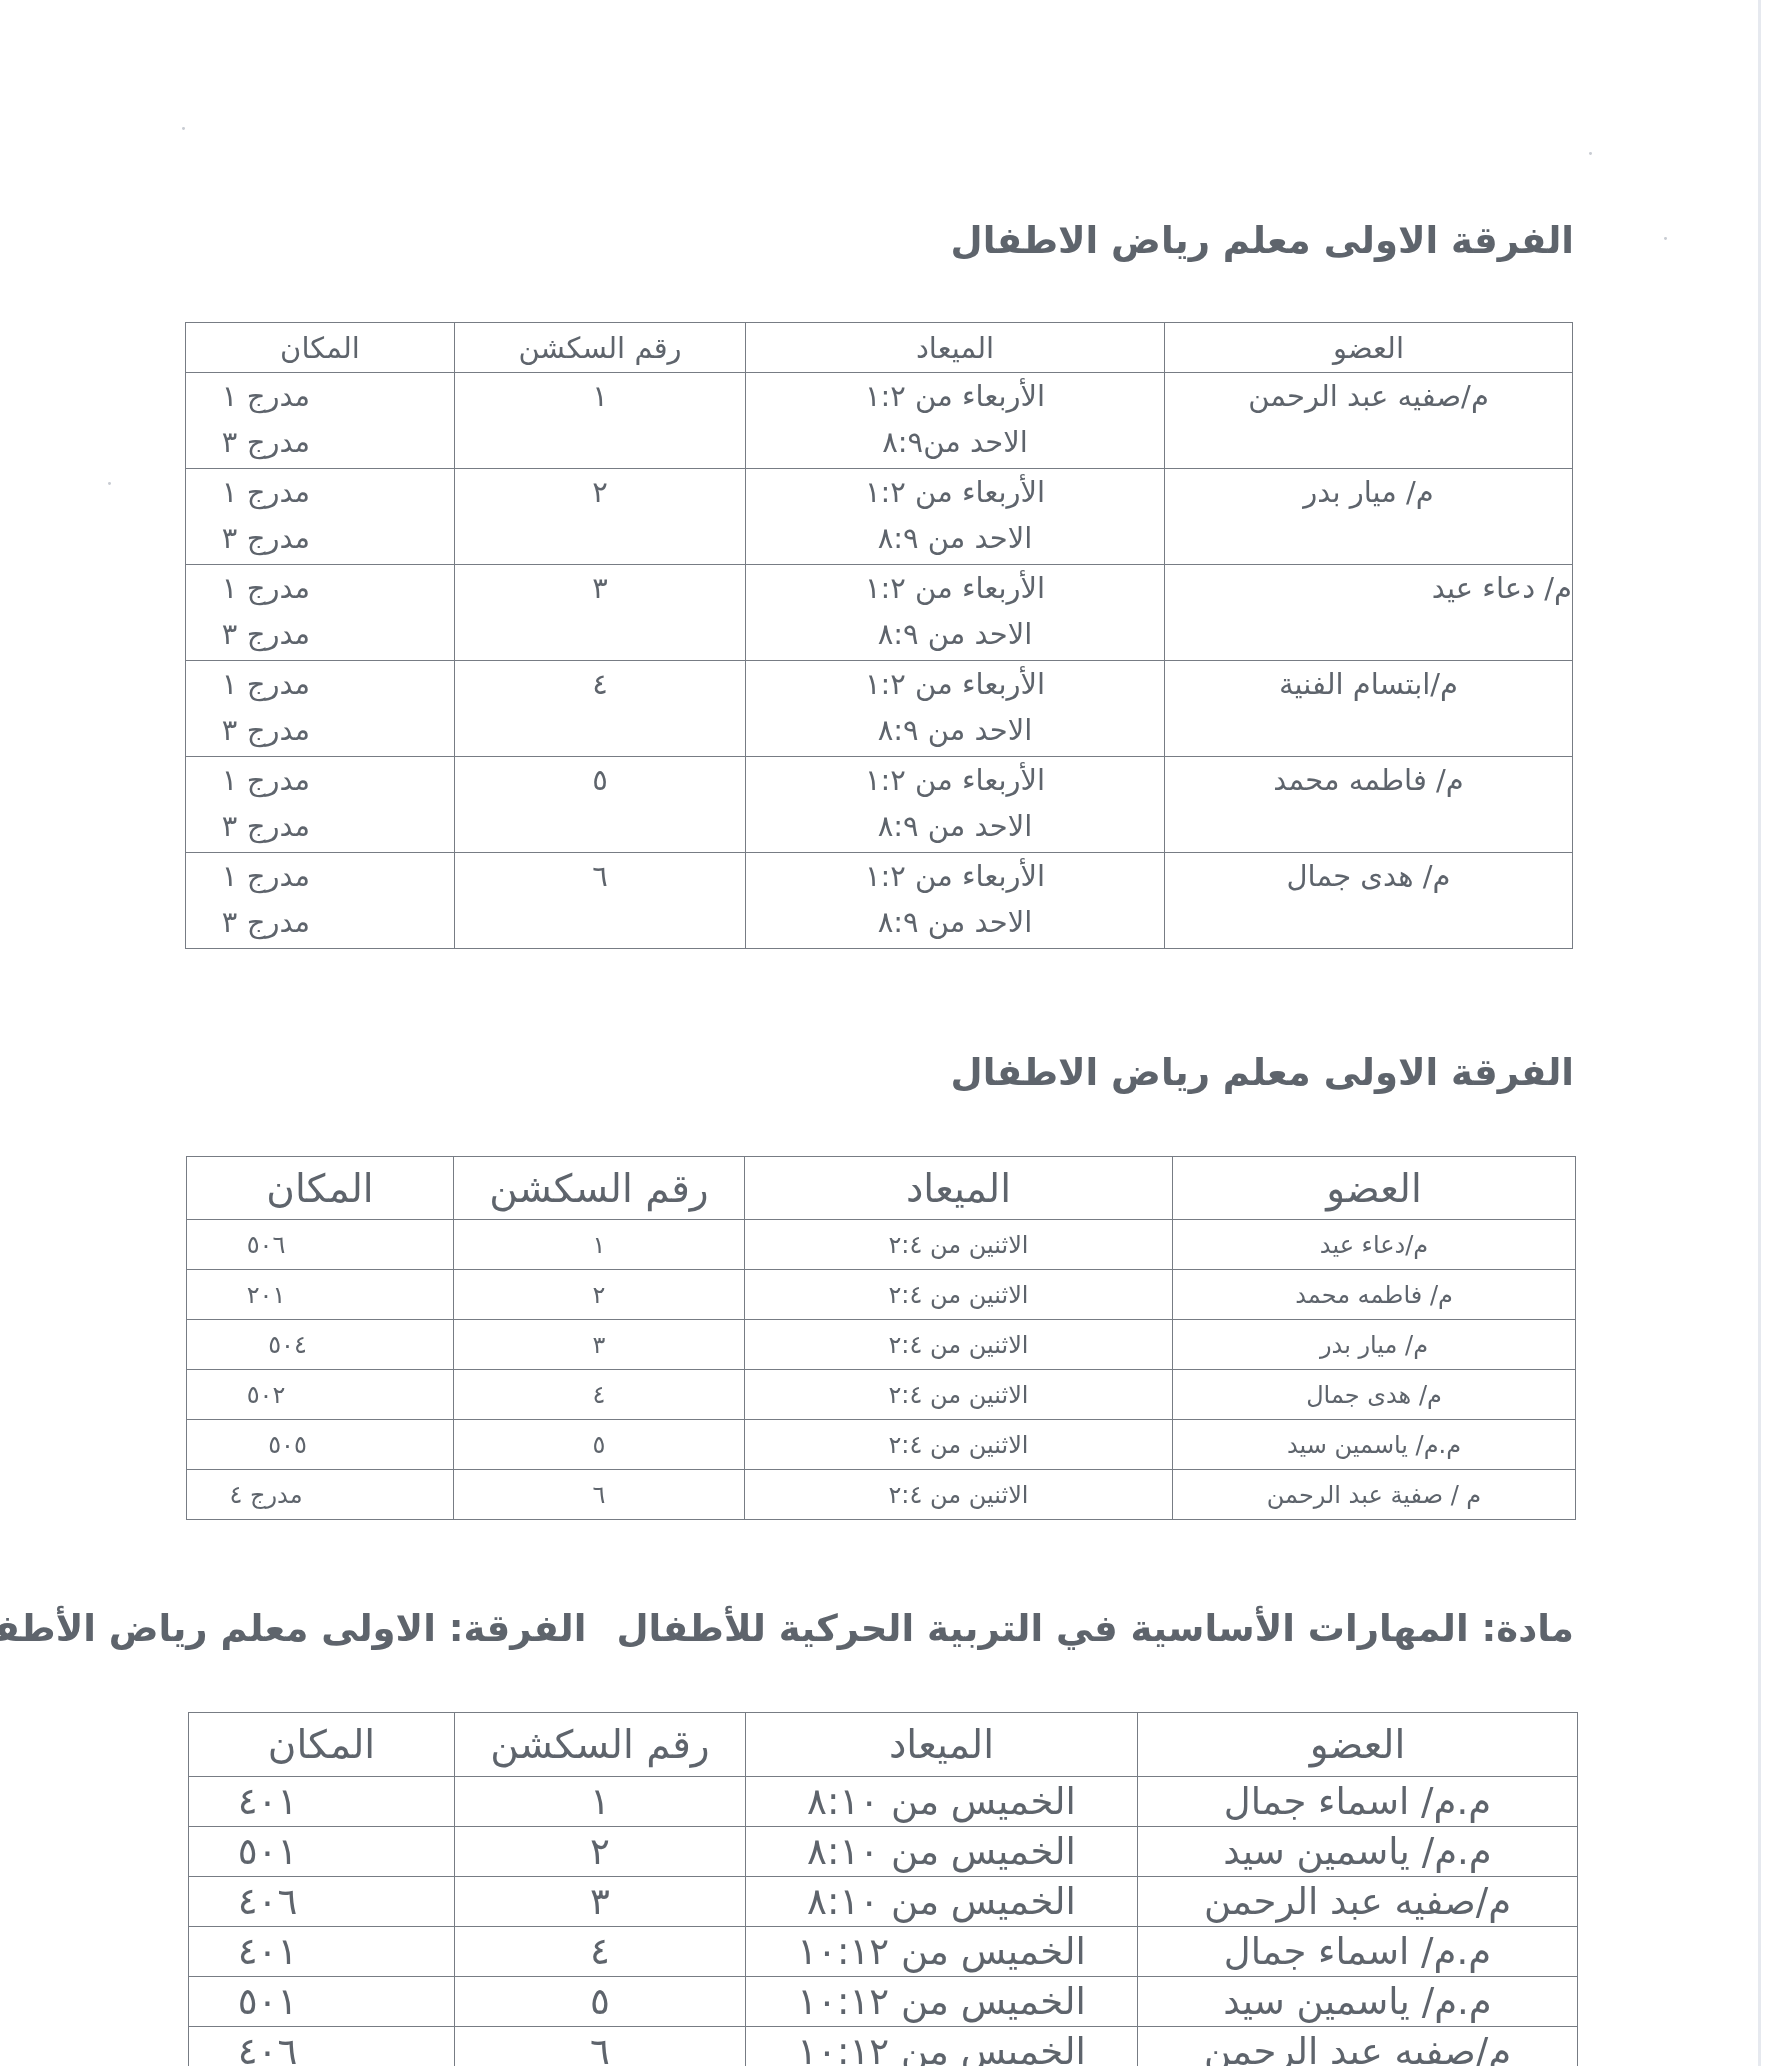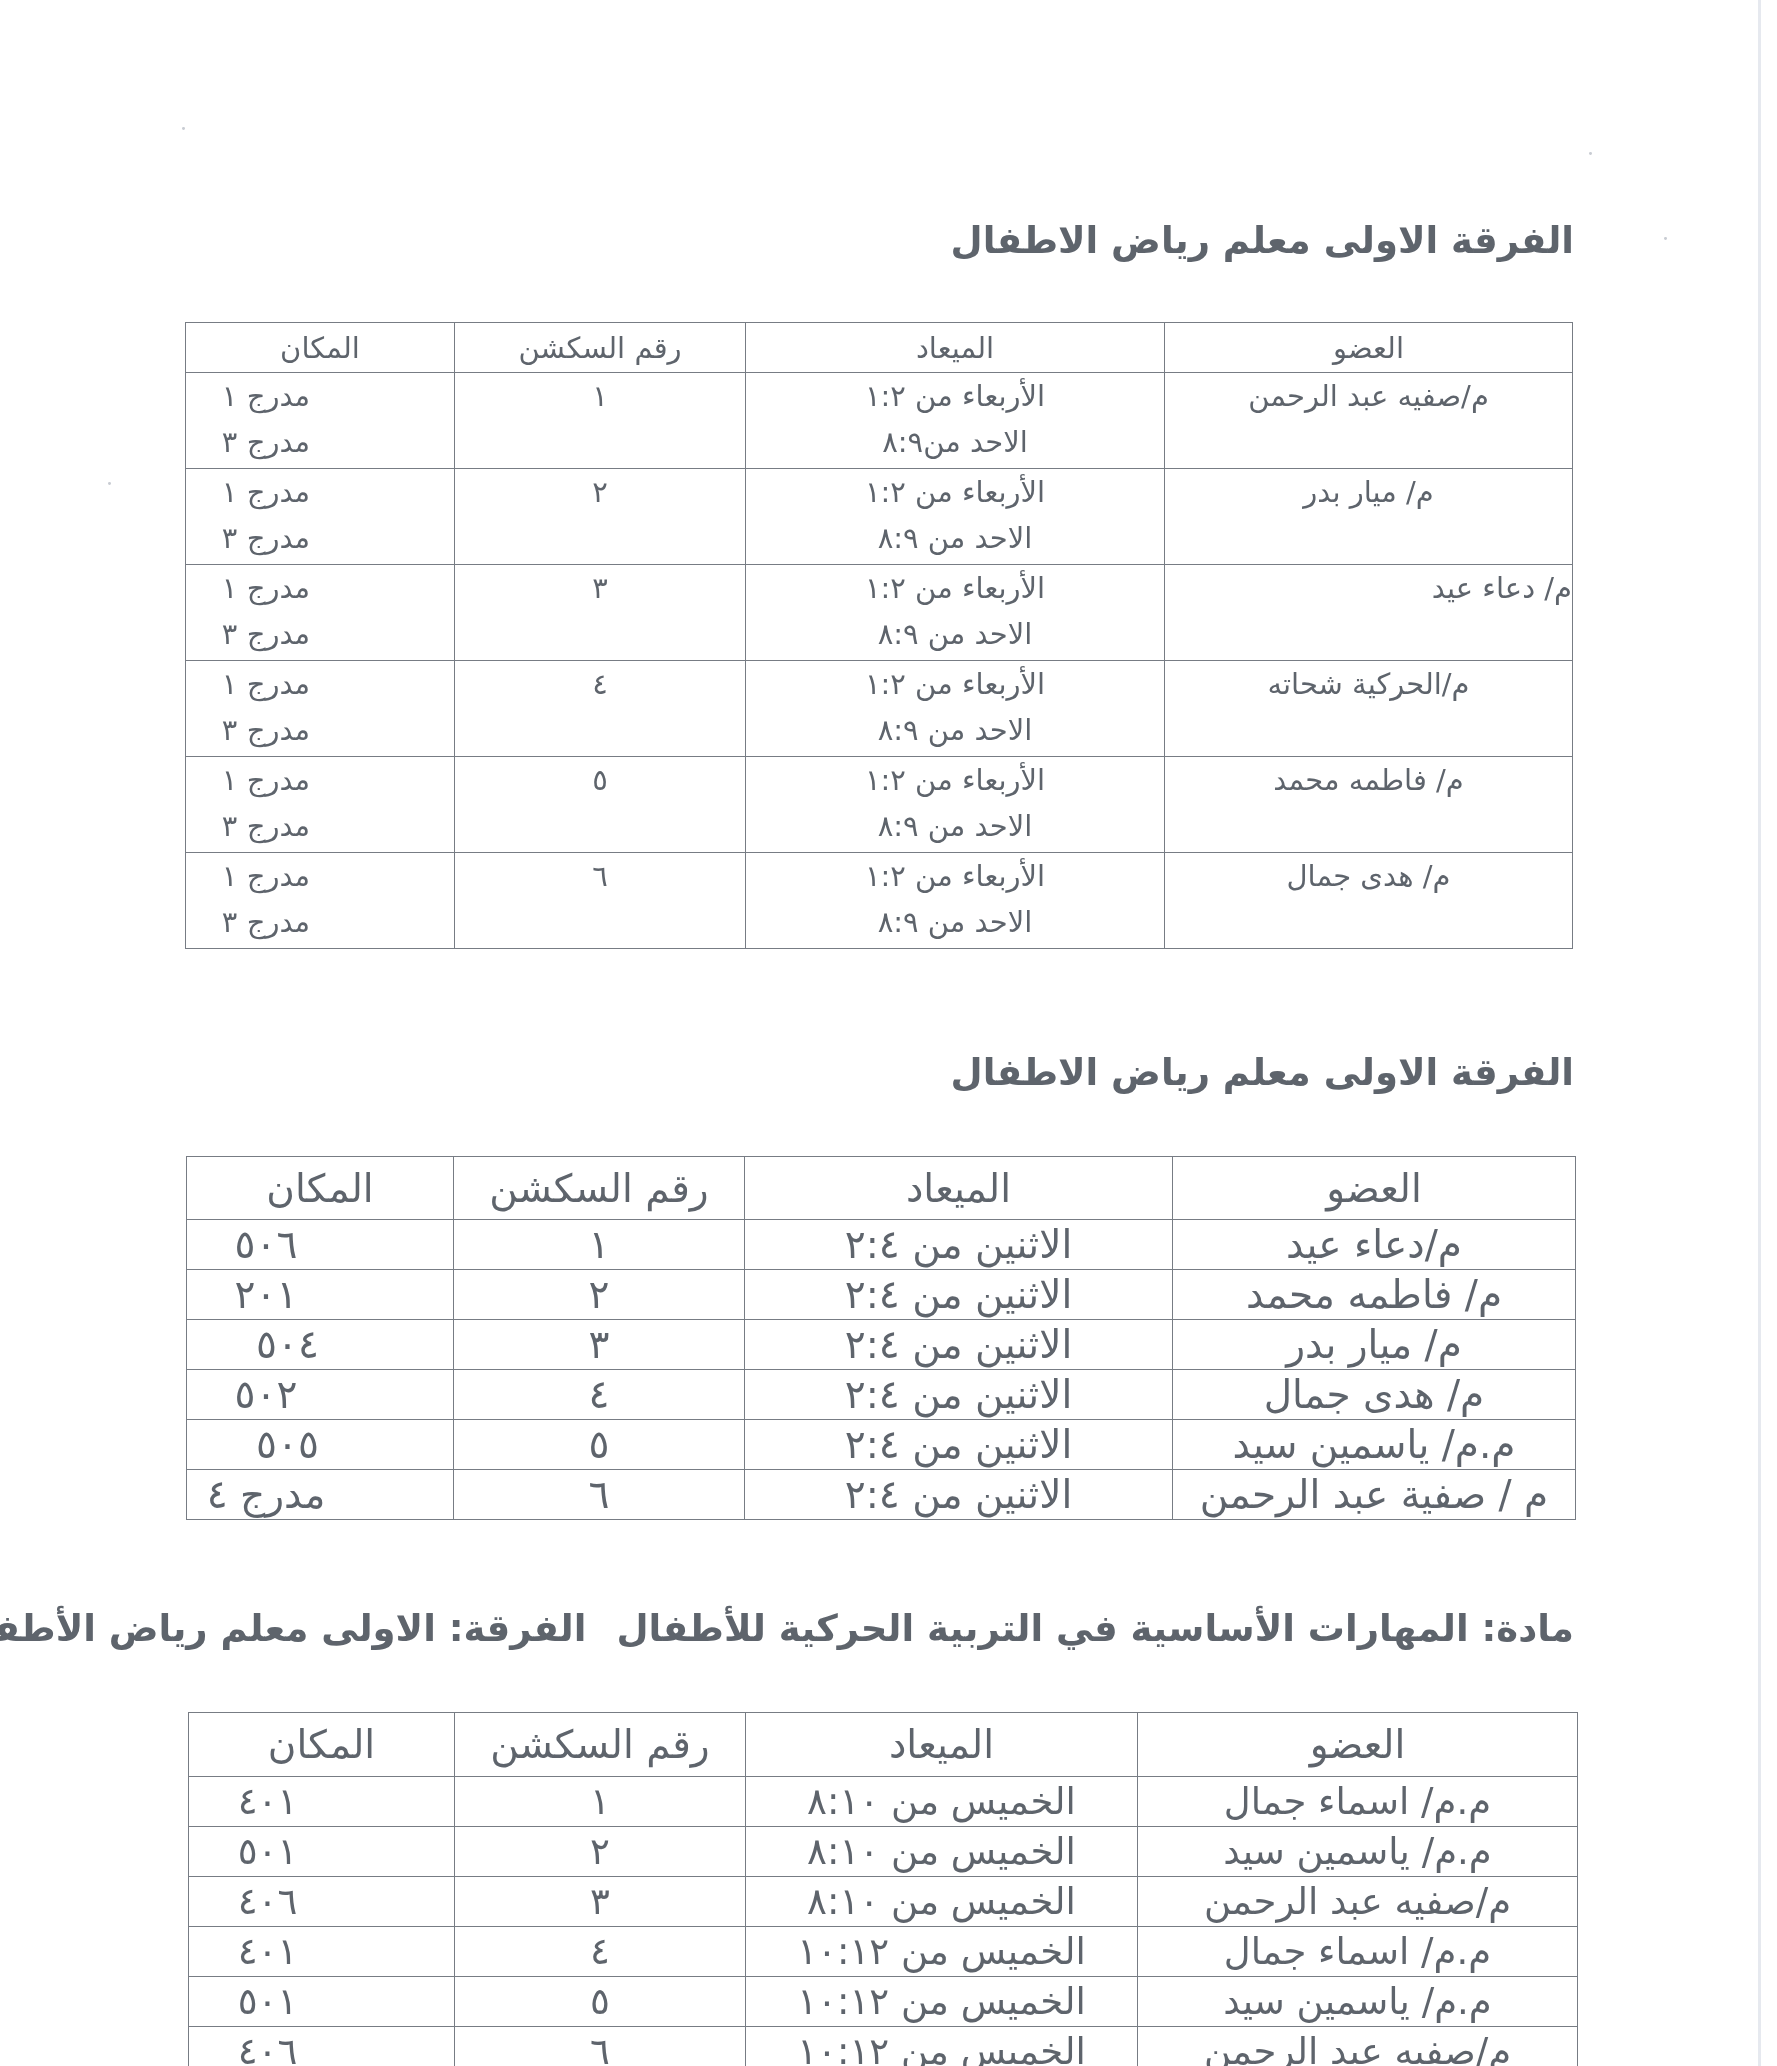--- a/index.html
+++ b/index.html
@@ -62,21 +62,21 @@
     #t1 td { height: 95px; }
     #t1 td .ln { display: block; line-height: 46px; }
     #t1 th { font-size: 29px; }
 
     #t2 { left: 186px; top: 1156px; width: 1389px; }
     #t2 .c-member { width: 403px; }
     #t2 .c-time { width: 428px; }
     #t2 .c-section { width: 291px; }
     #t2 .c-place { width: 267px; }
     #t2 th { font-size: 39px; height: 62px; }
-    #t2 td { height: 49px; vertical-align: middle; font-size: 39px; }
+    #t2 td { height: 49px; vertical-align: middle; font-size: 24px; }
 
     #t3 { left: 188px; top: 1712px; width: 1389px; }
     #t3 .c-member { width: 440px; }
     #t3 .c-time { width: 392px; }
     #t3 .c-section { width: 291px; }
     #t3 .c-place { width: 266px; }
     #t3 th { font-size: 39px; height: 63px; }
     #t3 td { height: 49px; vertical-align: middle; font-size: 37px; }
 
     .place-cell { text-align: center; padding-right: 108px !important; }
@@ -154,21 +154,21 @@
         <td>
           <span class="ln">٣</span>
         </td>
         <td class="place-cell">
           <span class="ln">مدرج ١</span>
           <span class="ln">مدرج ٣</span>
         </td>
       </tr>
       <tr>
         <td>
-          <span class="ln" style="padding-top: 0px;">م/الحركية شحاته</span>
+          <span class="ln" style="padding-top: 0px;">م/ابتسام الفنية</span>
         </td>
         <td>
           <span class="ln">الأربعاء من ١:٢</span>
           <span class="ln">الاحد من ٨:٩</span>
         </td>
         <td>
           <span class="ln">٤</span>
         </td>
         <td class="place-cell">
           <span class="ln">مدرج ١</span>

